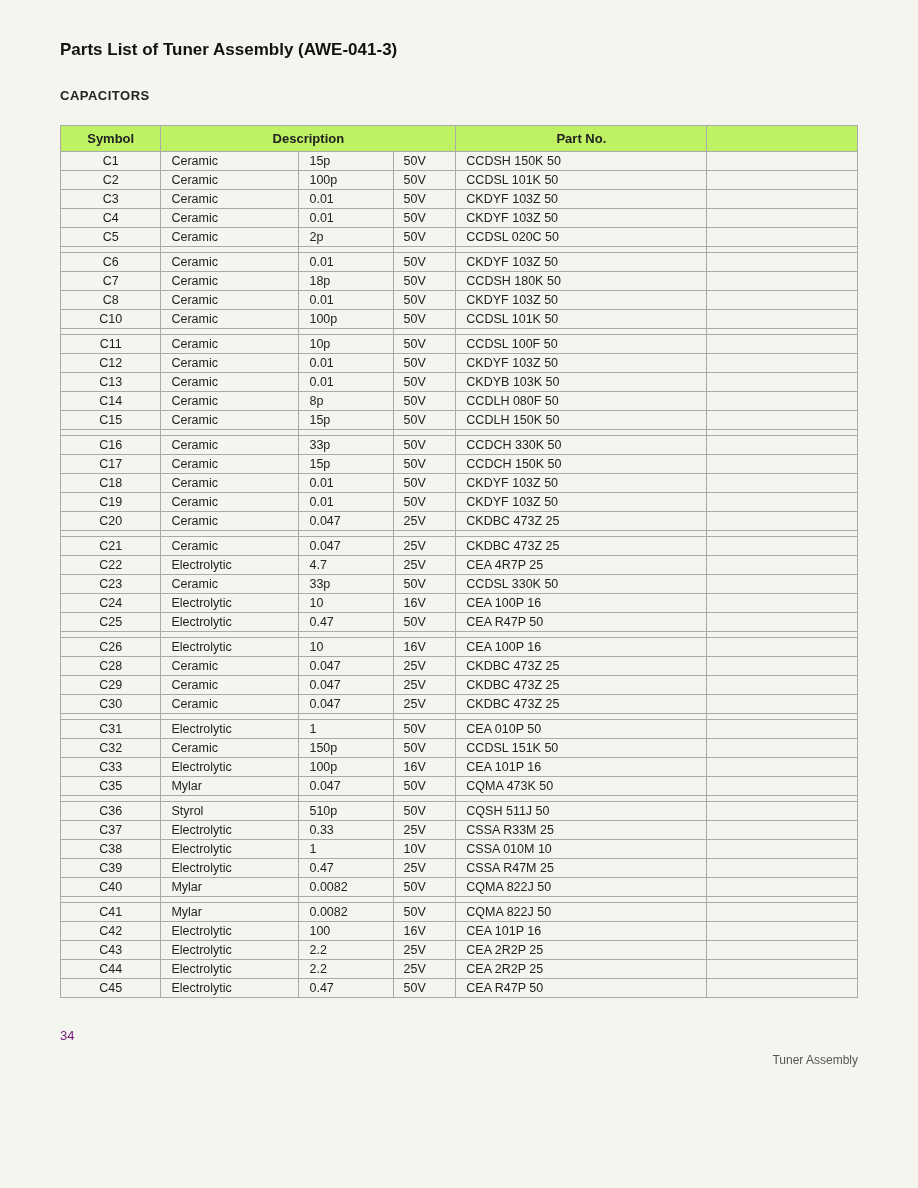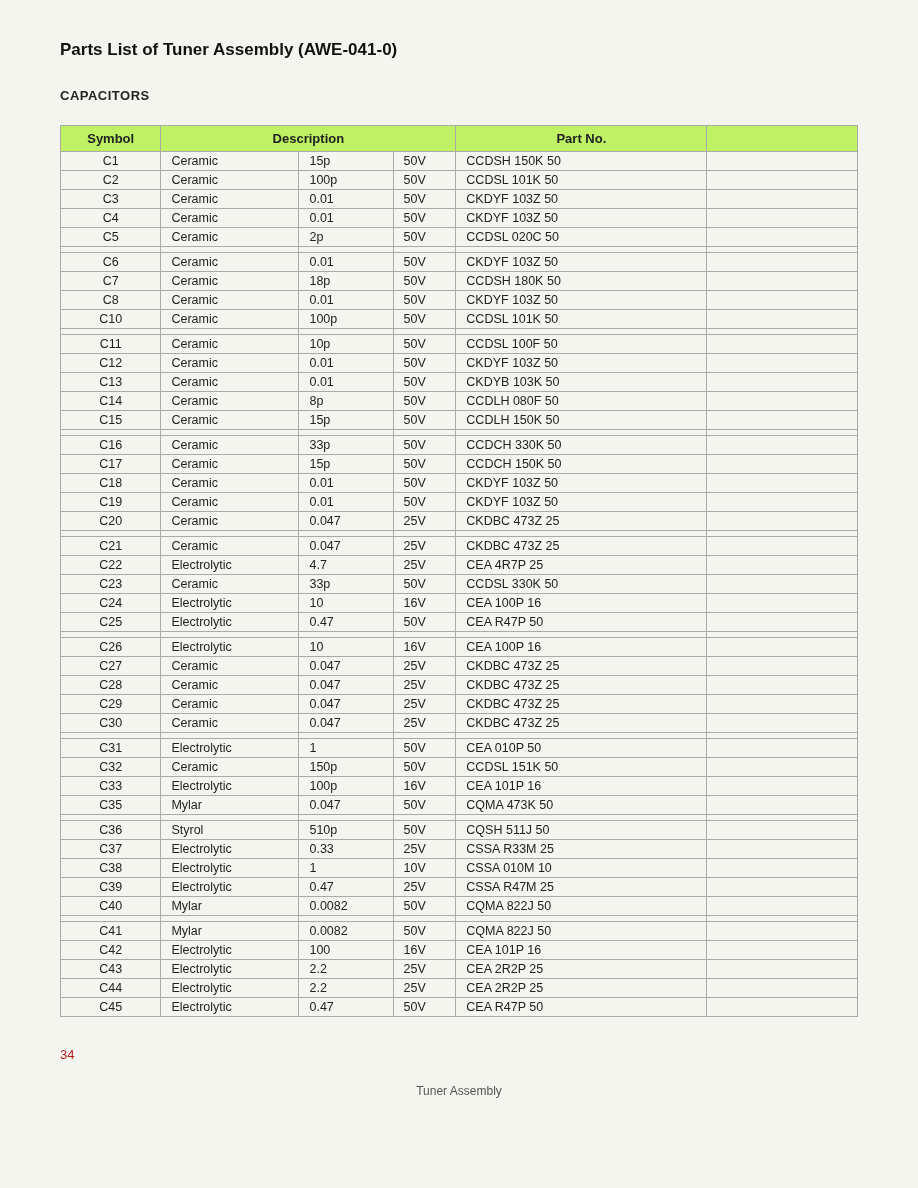--- a/index.html
+++ b/index.html
@@ -66,33 +66,33 @@
       padding: 2px 0;
       border-left: 1px solid #aaa;
       border-right: 1px solid #aaa;
       border-top: none;
       border-bottom: none;
       height: 6px;
     }
     .footer-page {
       margin-top: 30px;
       font-size: 13px;
-      color: #b91c1c;
+      color: #701a75;
     }
     .footer-center {
-      text-align: center;
-      margin-top: 22px;
+      text-align: right;
+      margin-top: 10px;
       font-size: 12px;
       color: #555;
     }
   </style>
 </head>
 <body>
 
-<div class="page-title">Parts List of Tuner Assembly (AWE-041-0)</div>
+<div class="page-title">Parts List of Tuner Assembly (AWE-041-3)</div>
 
 <div class="section-title">CAPACITORS</div>
 
 <table>
   <thead>
     <tr>
       <th>Symbol</th>
       <th colspan="3">Description</th>
       <th>Part No.</th>
       <th></th>
@@ -333,28 +333,20 @@
       </tr>
       <tr>
         <td class="symbol">C26</td>
         <td class="desc-type">Electrolytic</td>
         <td class="desc-val">10</td>
         <td class="desc-volt">16V</td>
         <td class="partno">CEA 100P 16</td>
         <td class="extra"></td>
       </tr>
       <tr>
-        <td class="symbol">C27</td>
-        <td class="desc-type">Ceramic</td>
-        <td class="desc-val">0.047</td>
-        <td class="desc-volt">25V</td>
-        <td class="partno">CKDBC 473Z 25</td>
-        <td class="extra"></td>
-      </tr>
-      <tr>
         <td class="symbol">C28</td>
         <td class="desc-type">Ceramic</td>
         <td class="desc-val">0.047</td>
         <td class="desc-volt">25V</td>
         <td class="partno">CKDBC 473Z 25</td>
         <td class="extra"></td>
       </tr>
       <tr>
         <td class="symbol">C29</td>
         <td class="desc-type">Ceramic</td>

